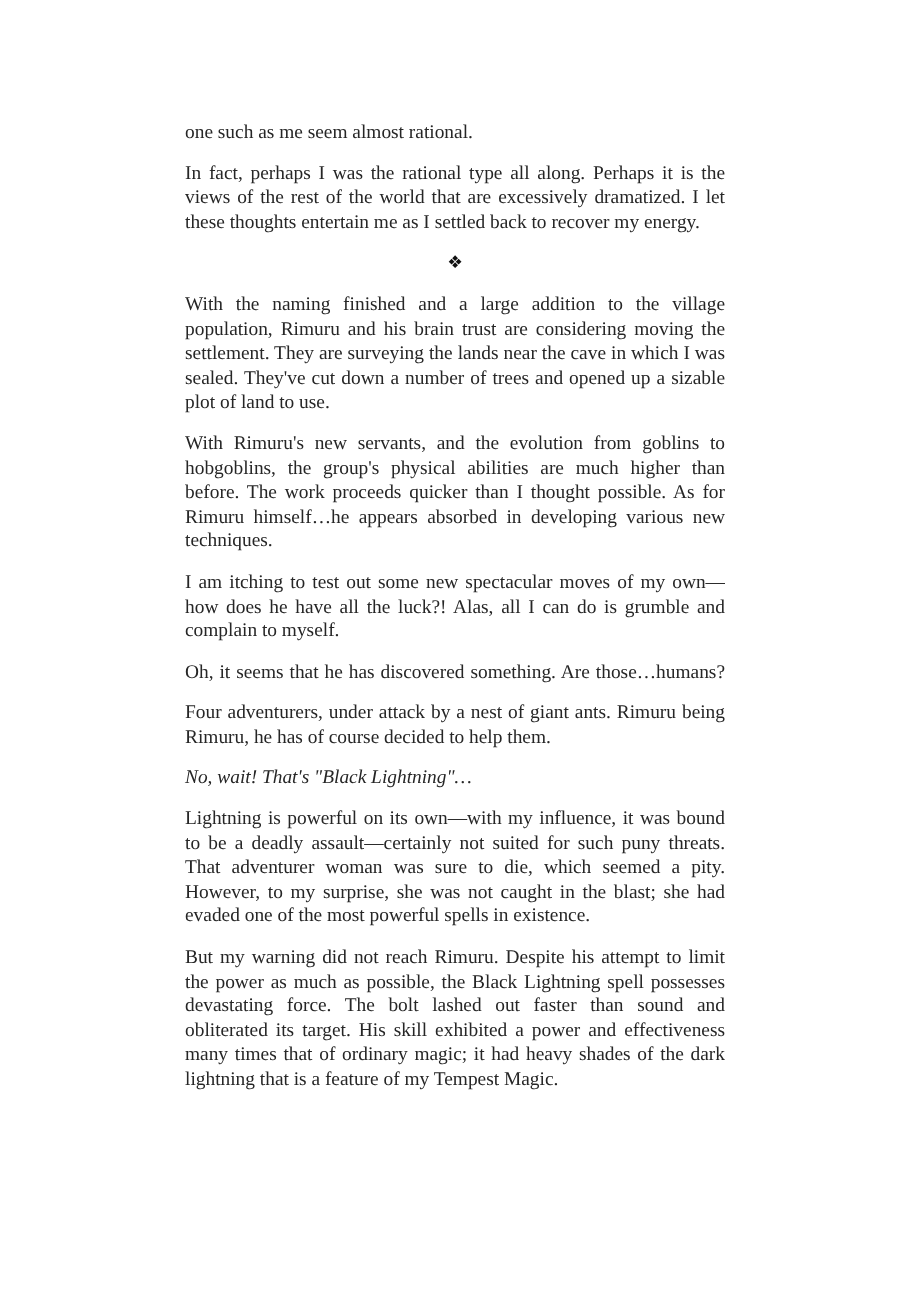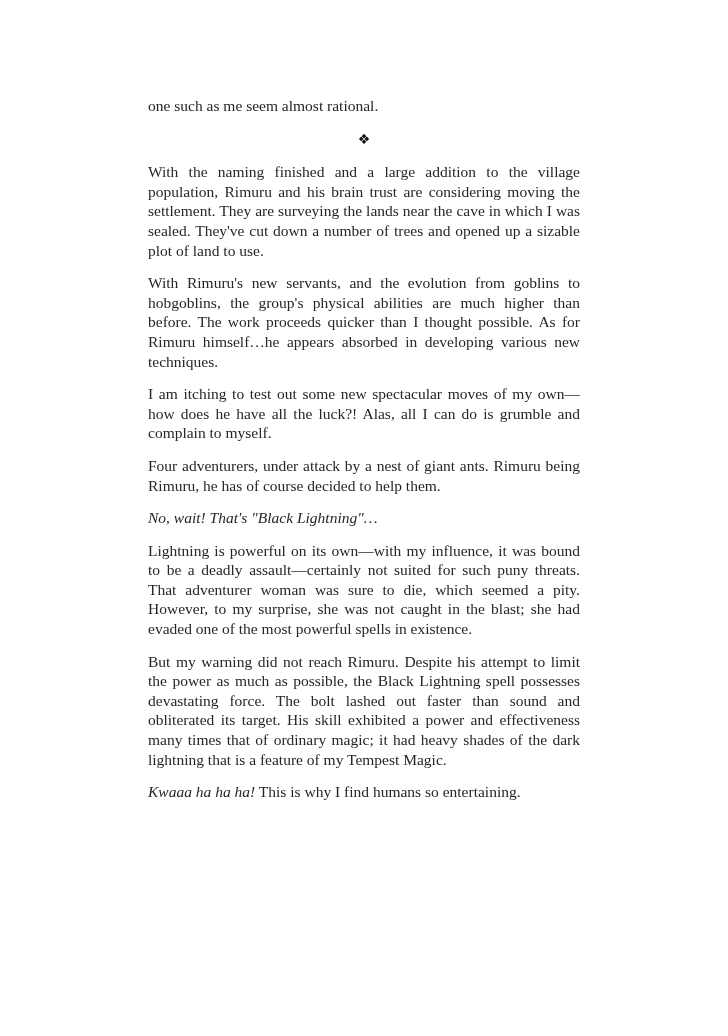--- a/index.html
+++ b/index.html
@@ -50,37 +50,38 @@
   }
 </style>
 </head>
 <body>
 
 <div class="page">
   <div class="text-block">
 
     <p>one such as me seem almost rational.</p>
 
+    <p>In fact, perhaps I was the rational type all along. Perhaps it is the views of the rest of the world that are excessively dramatized. I let these thoughts entertain me as I settled back to recover my energy.</p>
 
     <div class="section-break">
       <span class="ornament-glyph">❖</span>
     </div>
 
     <p>With the naming finished and a large addition to the village population, Rimuru and his brain trust are considering moving the settlement. They are surveying the lands near the cave in which I was sealed. They've cut down a number of trees and opened up a sizable plot of land to use.</p>
 
     <p>With Rimuru's new servants, and the evolution from goblins to hobgoblins, the group's physical abilities are much higher than before. The work proceeds quicker than I thought possible. As for Rimuru himself…he appears absorbed in developing various new techniques.</p>
 
     <p>I am itching to test out some new spectacular moves of my own—how does he have all the luck?! Alas, all I can do is grumble and complain to myself.</p>
 
+    <p class="full">Oh, it seems that he has discovered something. Are those…humans?</p>
 
     <p>Four adventurers, under attack by a nest of giant ants. Rimuru being Rimuru, he has of course decided to help them.</p>
 
     <p class="italic">No, wait! That's "Black Lightning"…</p>
 
     <p>Lightning is powerful on its own—with my influence, it was bound to be a deadly assault—certainly not suited for such puny threats. That adventurer woman was sure to die, which seemed a pity. However, to my surprise, she was not caught in the blast; she had evaded one of the most powerful spells in existence.</p>
 
     <p>But my warning did not reach Rimuru. Despite his attempt to limit the power as much as possible, the Black Lightning spell possesses devastating force. The bolt lashed out faster than sound and obliterated its target. His skill exhibited a power and effectiveness many times that of ordinary magic; it had heavy shades of the dark lightning that is a feature of my Tempest Magic.</p>
 
-    <p><span class="italic">Kwaaa ha ha ha!</span><span> This is why I find humans so entertaining.</span></p>
 
 
   </div>
 </div>
 
 </body></html>

